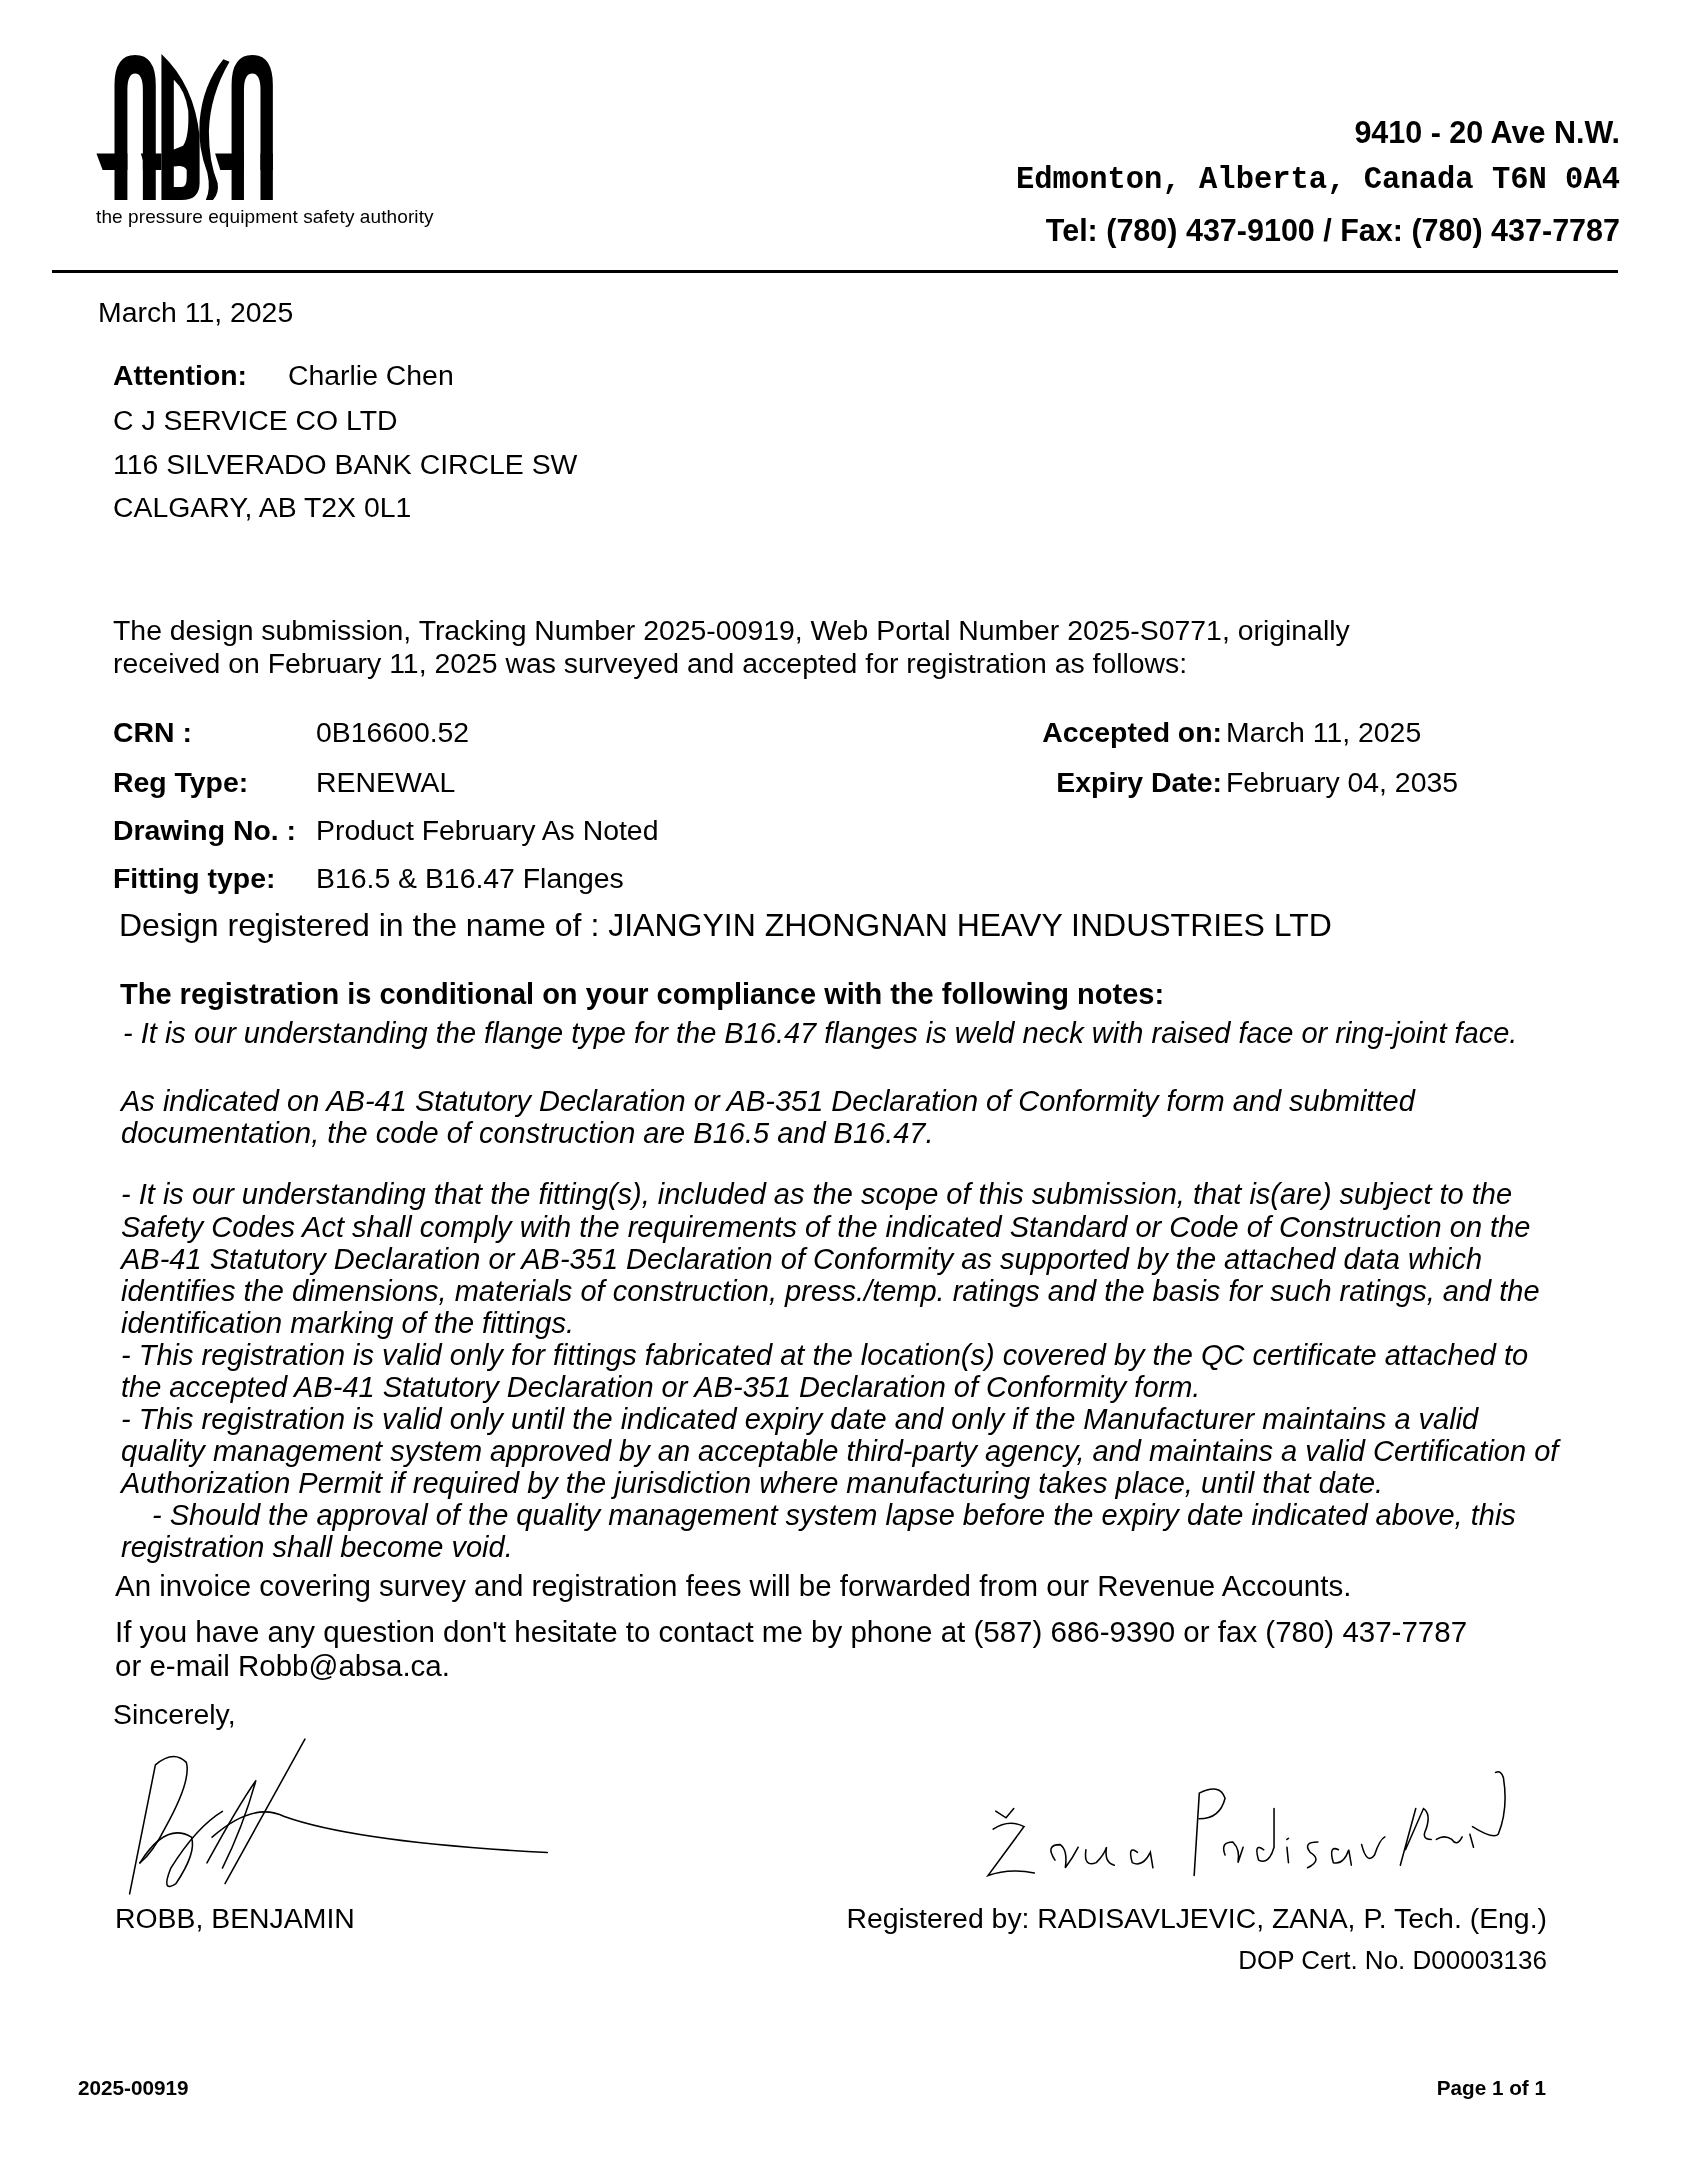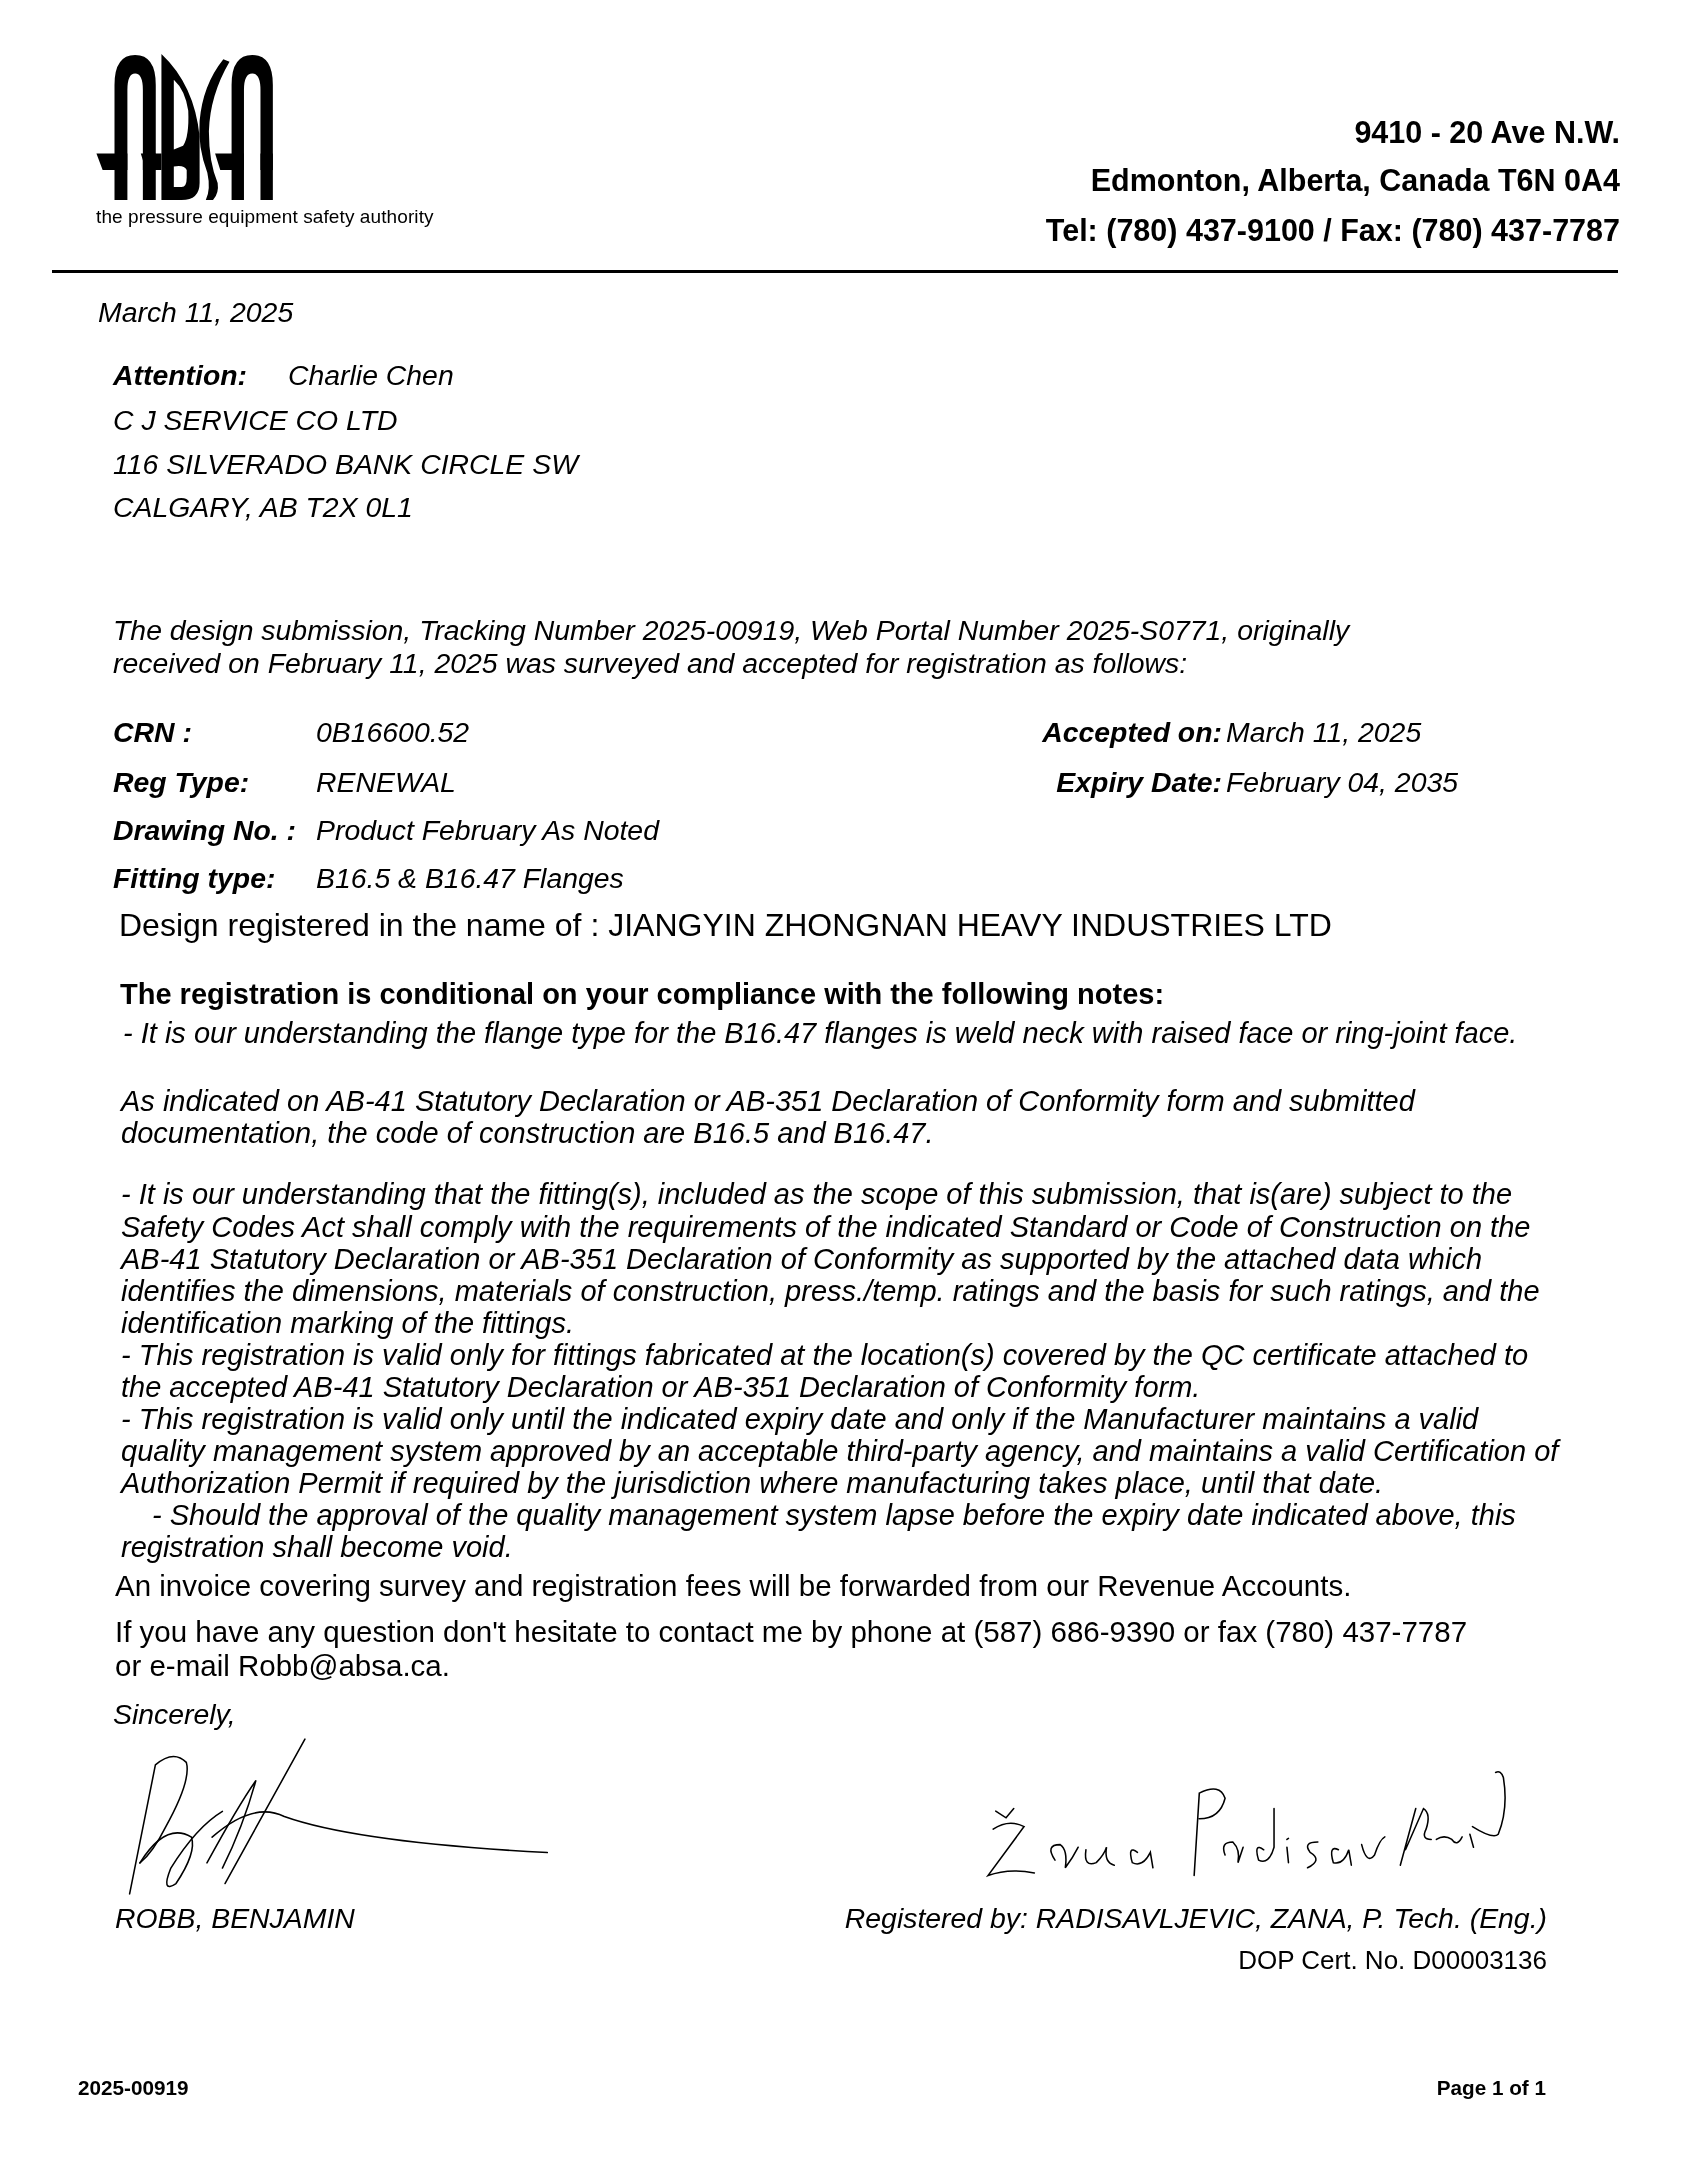--- a/index.html
+++ b/index.html
@@ -5,26 +5,26 @@
   html, body { margin: 0; padding: 0; background: #ffffff; }
   body { width: 1687px; height: 2183px; position: relative; overflow: hidden;
          font-family: "Liberation Sans", sans-serif; color: #000; }
   .abs { position: absolute; white-space: nowrap; }
 
   
   #logo { left: 96px; top: 54px; width: 233px; height: 147px; }
   #tagline { left: 96px; top: 206px; font-size: 19px; letter-spacing: 0.1px; }
   .addr { right: 67px; font-size: 30.5px; font-weight: bold; }
   #addr1 { top: 115px; }
-  #addr2 { top: 163px; }
+  #addr2 { top: 163px; font-family: Liberation Mono, monospace; }
   #addr3 { top: 213px; }
   #rule { left: 52px; top: 270px; width: 1566px; height: 2.6px; background: #000; }
 
   
-  .t { font-size: 28.4px; font-style: italic; }
+  .t { font-size: 28.4px; }
   .ti { font-size: 29px; font-style: italic; }
   #date { left: 98px; top: 296px; }
   #att-label { left: 113px; top: 359px; font-weight: bold; }
   #att-name { left: 288px; top: 359px; }
   #rcp1 { left: 113px; top: 404px; }
   #rcp2 { left: 113px; top: 448px; }
   #rcp3 { left: 113px; top: 491px; }
 
   #intro1 { left: 113px; top: 614px; }
   #intro2 { left: 113px; top: 647px; }

